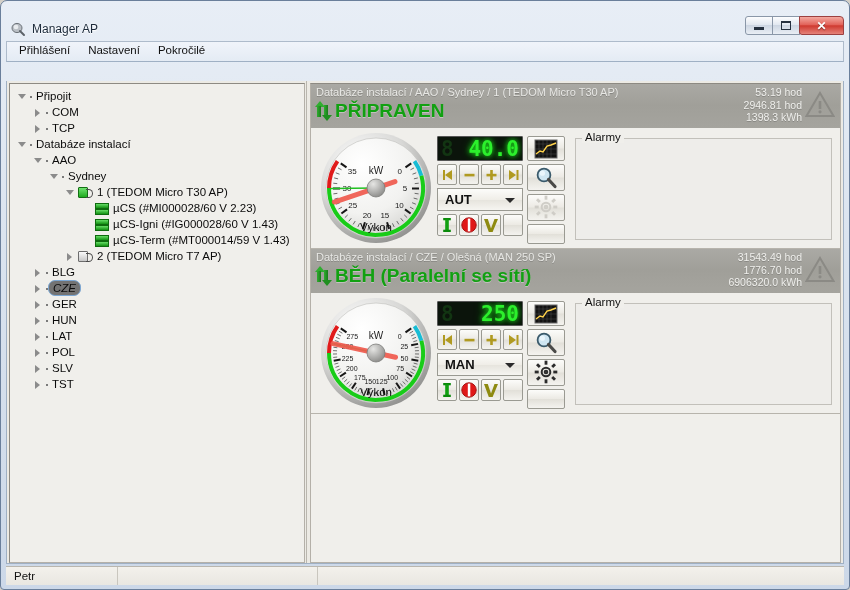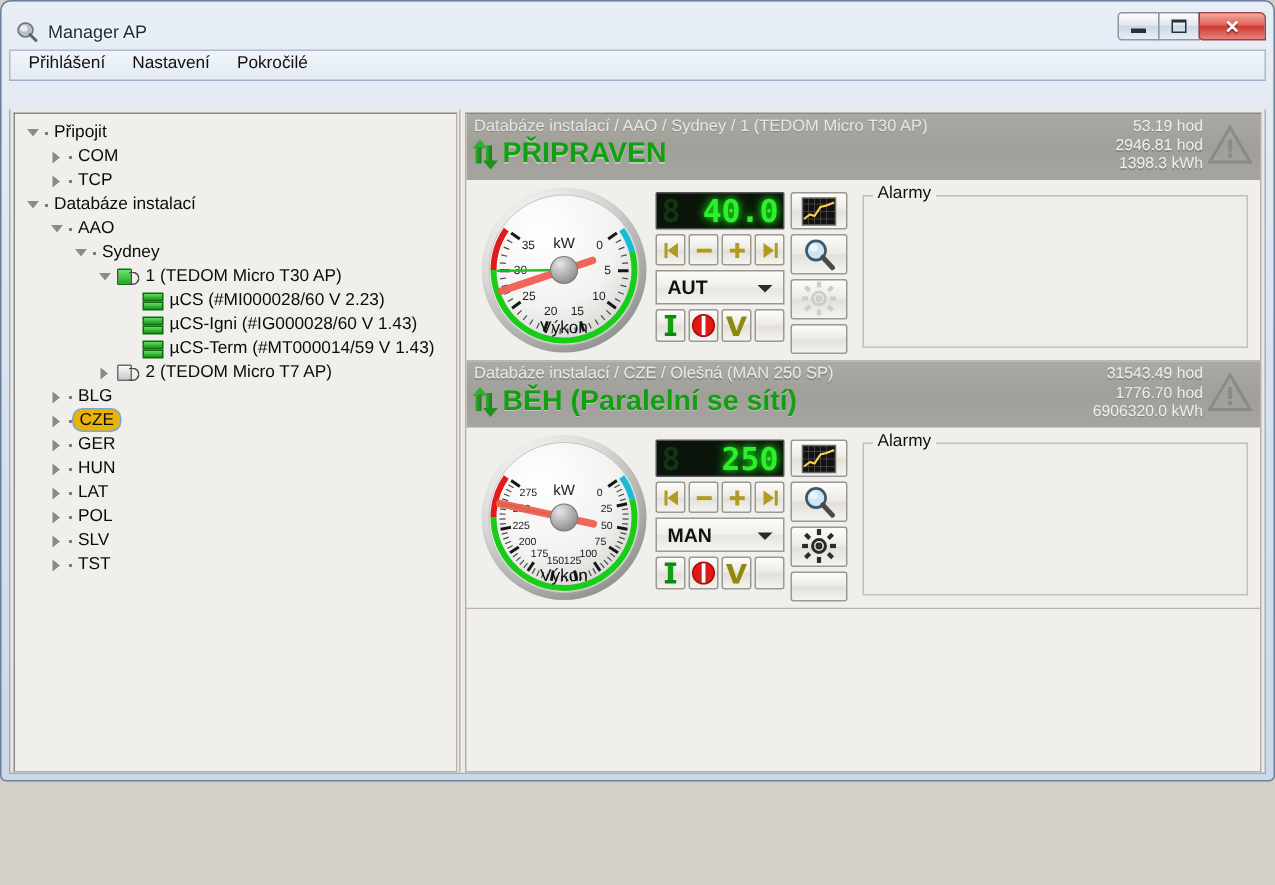--- a/index.html
+++ b/index.html
@@ -8,25 +8,25 @@
     width: 850px; height: 590px;
     overflow: hidden;
     font-family: "Liberation Sans", sans-serif;
     background: #d4d0c8;
   }
 
   
   .window {
     position: absolute;
     left: 0; top: 0;
-    width: 850px; height: 521px;
+    width: 850px; height: 590px;
     background: linear-gradient(180deg,#e8eef6 0%, #dbe4ef 40%, #ccd8e8 100%);
     border: 1px solid #6a7f9b;
     border-radius: 7px 7px 4px 4px;
-    padding: 8px 5px 4px 5px;
+    padding: 16px 5px 4px 5px;
     display: flex;
     flex-direction: column;
   }
 
   
   .titlebar {
     height: 24px;
     position: relative;
     display: flex;
     align-items: center;
@@ -120,25 +120,26 @@
   }
   .node {
     display: flex;
     align-items: center;
     height: 16px;
     white-space: nowrap;
     cursor: default;
   }
   .node .lbl { padding: 0 2px; line-height: 14px; }
   .node.sel .lbl {
-    background: #eab308;
+    background: #737373;
     border: 1px solid #7ba7d4;
     border-radius: 7px;
     padding: 0 4px;
     margin: 0 -2px;
+    font-style: italic;
   }
   .exp {
     width: 13px; height: 13px;
     flex: 0 0 auto;
     position: relative;
   }
   .exp.closed::before {
     content: "";
     position: absolute; left: 3px; top: 3px;
     border-left: 5px solid #8b8b8b;
@@ -1063,14 +1064,19 @@
               <div class="alarms">
                 <div class="cap">Alarmy</div>
               </div>
             </div>
           </div>
         </div>
     </div>
 
   </div>
 
+  <div class="statusbar">
+    <div class="sb-cell first">Petr</div>
+    <div class="sb-cell second"></div>
+    <div class="sb-cell rest"></div>
+  </div>
 
 </div>
 
 </body></html>

